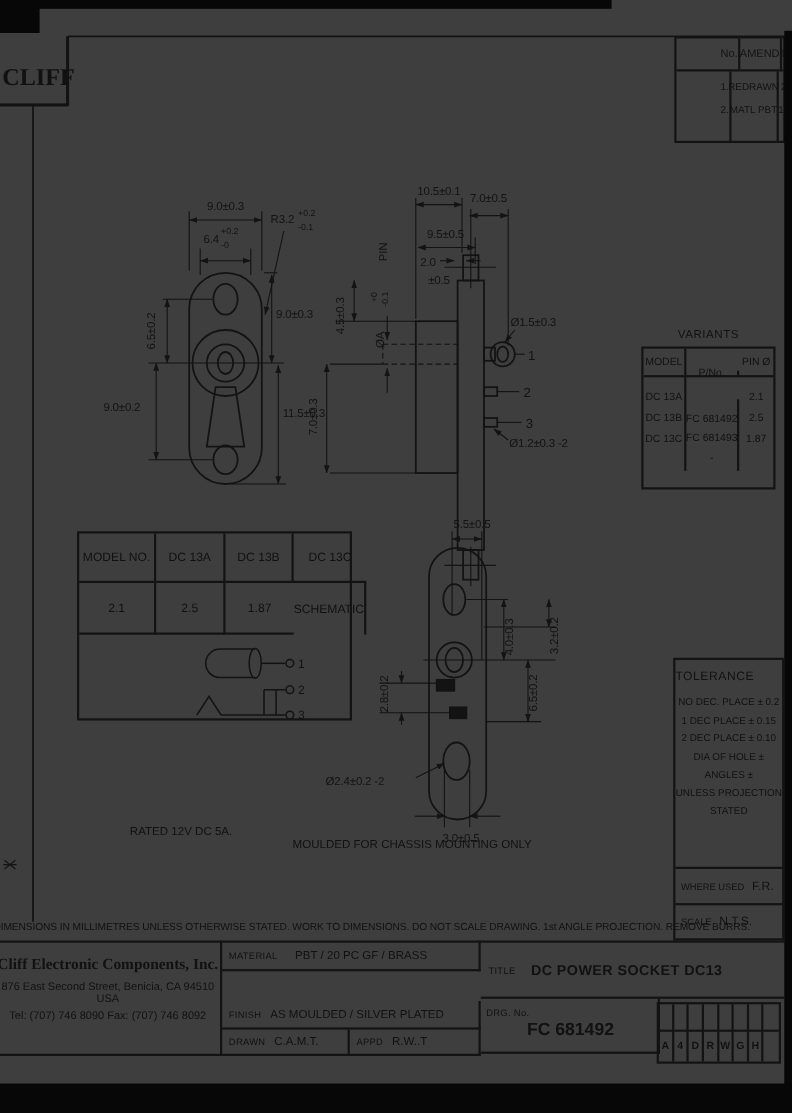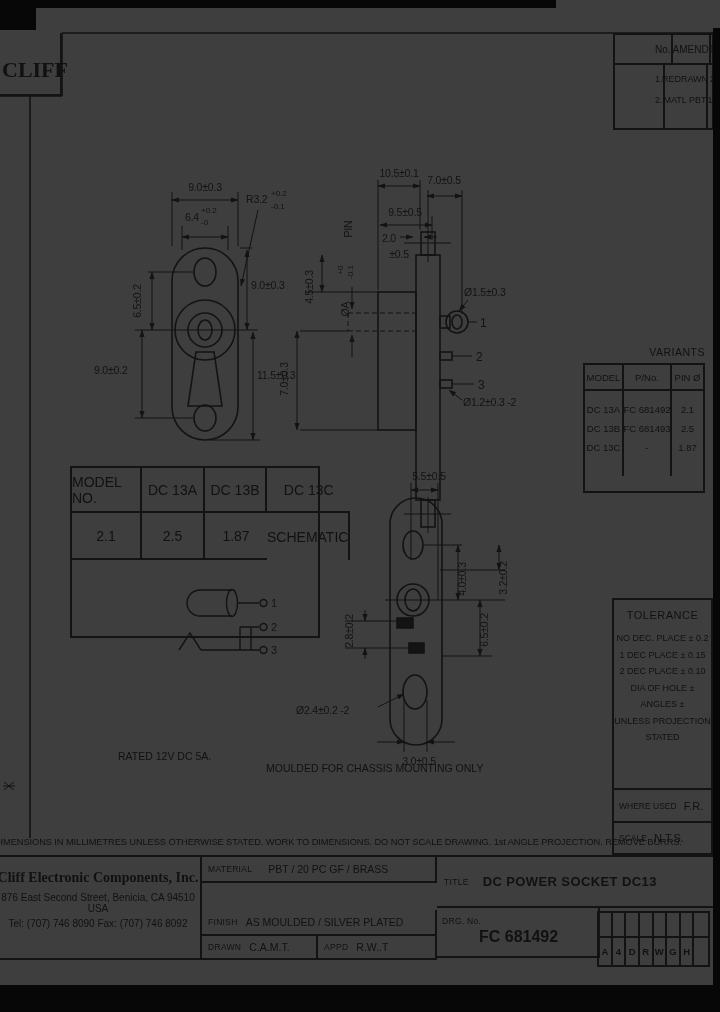--- a/index.html
+++ b/index.html
@@ -22,40 +22,40 @@
   #rev .hdr{display:flex;height:28px;border-bottom:2px solid #131313;}
   #rev .hdr div{display:flex;align-items:center;justify-content:center;font-size:10px;}
   #rev .bodycols{display:flex;height:65px;}
   .rc1{width:26px;} .rc2{width:41px;} .rc3{flex:1;}
   #rev .hdr .rc1,#rev .bodycols .rc1{border-right:2px solid #131313;padding-left:40px;}
   #rev .hdr .rc2,#rev .bodycols .rc2{border-right:2px solid #131313;}
   #rev .bodycols div.col{display:flex;flex-direction:column;align-items:center;padding-top:9px;row-gap:11px;}
   #rev .v{font-size:9px;white-space:nowrap;}
   
   #variants{left:583px;top:298px;width:122px;font-size:10px;}
-  #variants .vtitle{text-align:right;font-size:10.5px;letter-spacing:0.5px;margin-bottom:5px;margin-top:48px;}
+  #variants .vtitle{text-align:center;font-size:10.5px;letter-spacing:0.5px;margin-bottom:5px;}
   #variants .vtable{border:2px solid #131313;height:130px;box-sizing:border-box;}
   #variants .vhdr{display:flex;height:24px;border-bottom:2px solid #131313;}
   #variants .vhdr div{display:flex;align-items:center;justify-content:center;font-size:9.5px;}
   .vc1{width:39px;border-right:2px solid #131313;box-sizing:border-box;}
-  .vc2{width:48px;border-right:2px solid #131313;box-sizing:border-box;}
+  .vc2{width:48px;border-right:2px solid #131313;box-sizing:border-box;margin-top:20px;}
   .vc3{flex:1;}
   #variants .vbody{display:flex;height:85px;}
   #variants .vbody .col{display:flex;flex-direction:column;align-items:center;padding-top:13px;}
   #variants .vbody .col div{height:19px;font-size:9.5px;white-space:nowrap;}
   
-  #model{left:70px;top:466px;width:250px;height:172px;border:2px solid #131313;box-sizing:border-box;
-         display:grid;grid-template-columns:70px 63px 62px 1fr;grid-template-rows:45px 47px 1fr;font-size:14px;}
+  #model{left:70px;top:483px;width:250px;height:172px;border:2px solid #131313;box-sizing:border-box;
+         display:grid;grid-template-columns:70px 63px 62px 1fr;grid-template-rows:45px 47px 1fr;font-size:11px;}
   #model>div{display:flex;align-items:center;justify-content:center;border-right:2px solid #131313;border-bottom:2px solid #131313;}
   #model>div.lastc{border-right:none;}
   #model>div.lastr{border-bottom:none;}
   #model .schcell{grid-column:2/5;border-right:none;}
   
   #tol{left:612px;top:598px;width:101px;height:257px;border:2px solid #131313;box-sizing:border-box;font-size:9px;}
-  #tol .ttitle{text-align:center;margin-top:9px;font-size:11px;letter-spacing:0.5px;}
+  #tol .ttitle{text-align:left;margin-top:9px;font-size:11px;letter-spacing:0.5px;}
   #tol .tlines{margin-top:12px;text-align:center;}
   #tol .tlines div{height:16.5px;white-space:nowrap;}
   #tol .trow{position:absolute;left:0;right:0;border-top:2px solid #131313;display:flex;align-items:center;
              padding-left:5px;column-gap:7px;box-sizing:border-box;}
   #tol .trow .lab{font-size:8.5px;}
   #tol .trow .val{font-size:11px;}
   #tw{top:188px;height:33px;}
   #ts{top:221px;bottom:0;}
   
   #rated{left:118px;top:750px;font-size:10.5px;}

